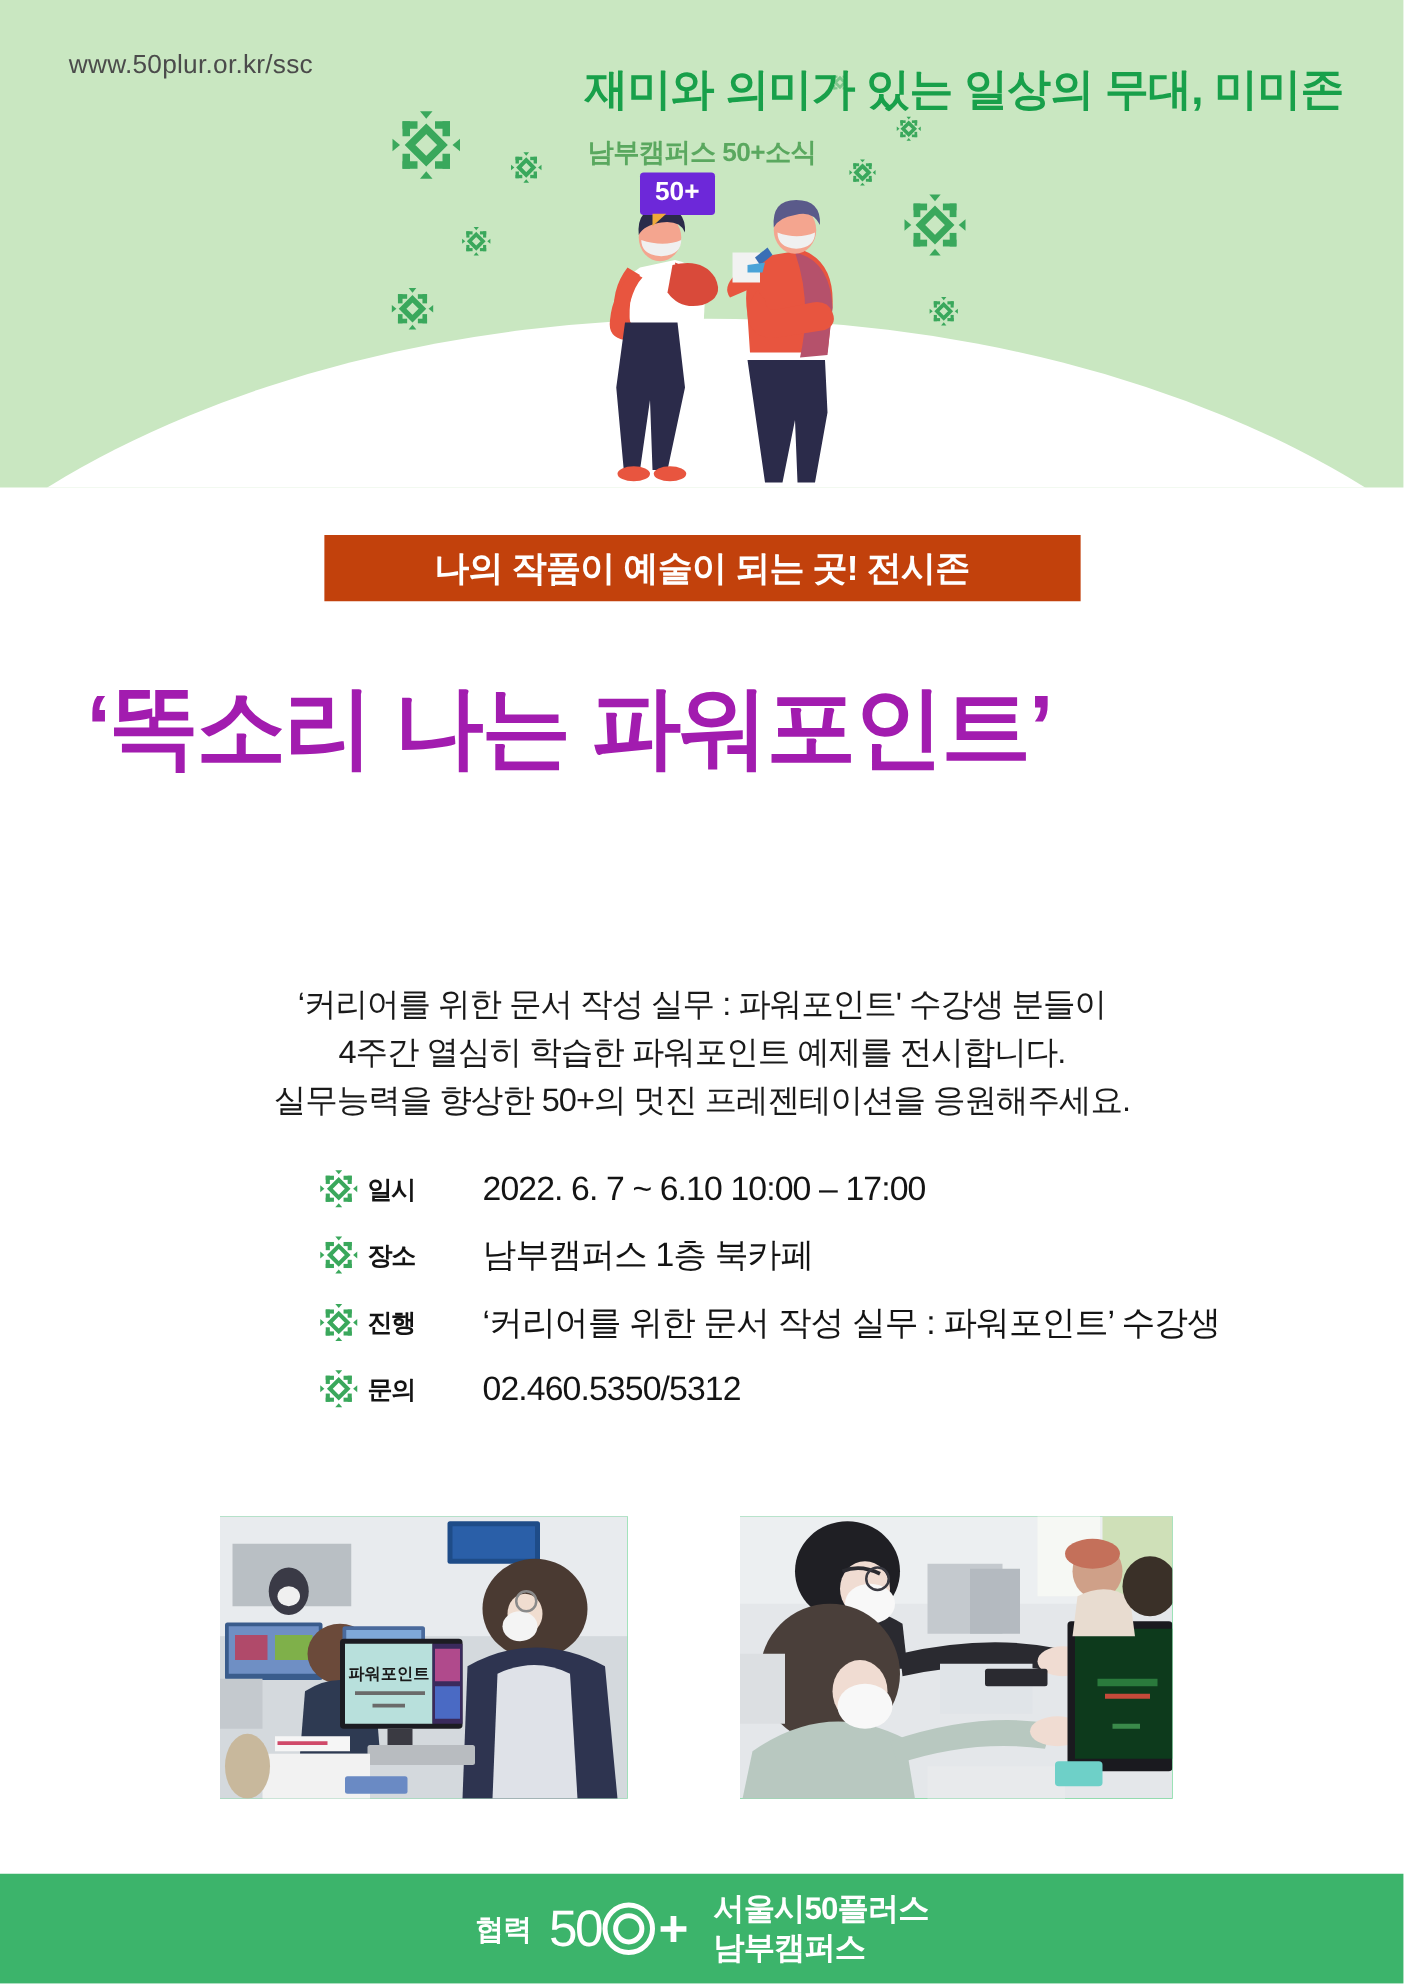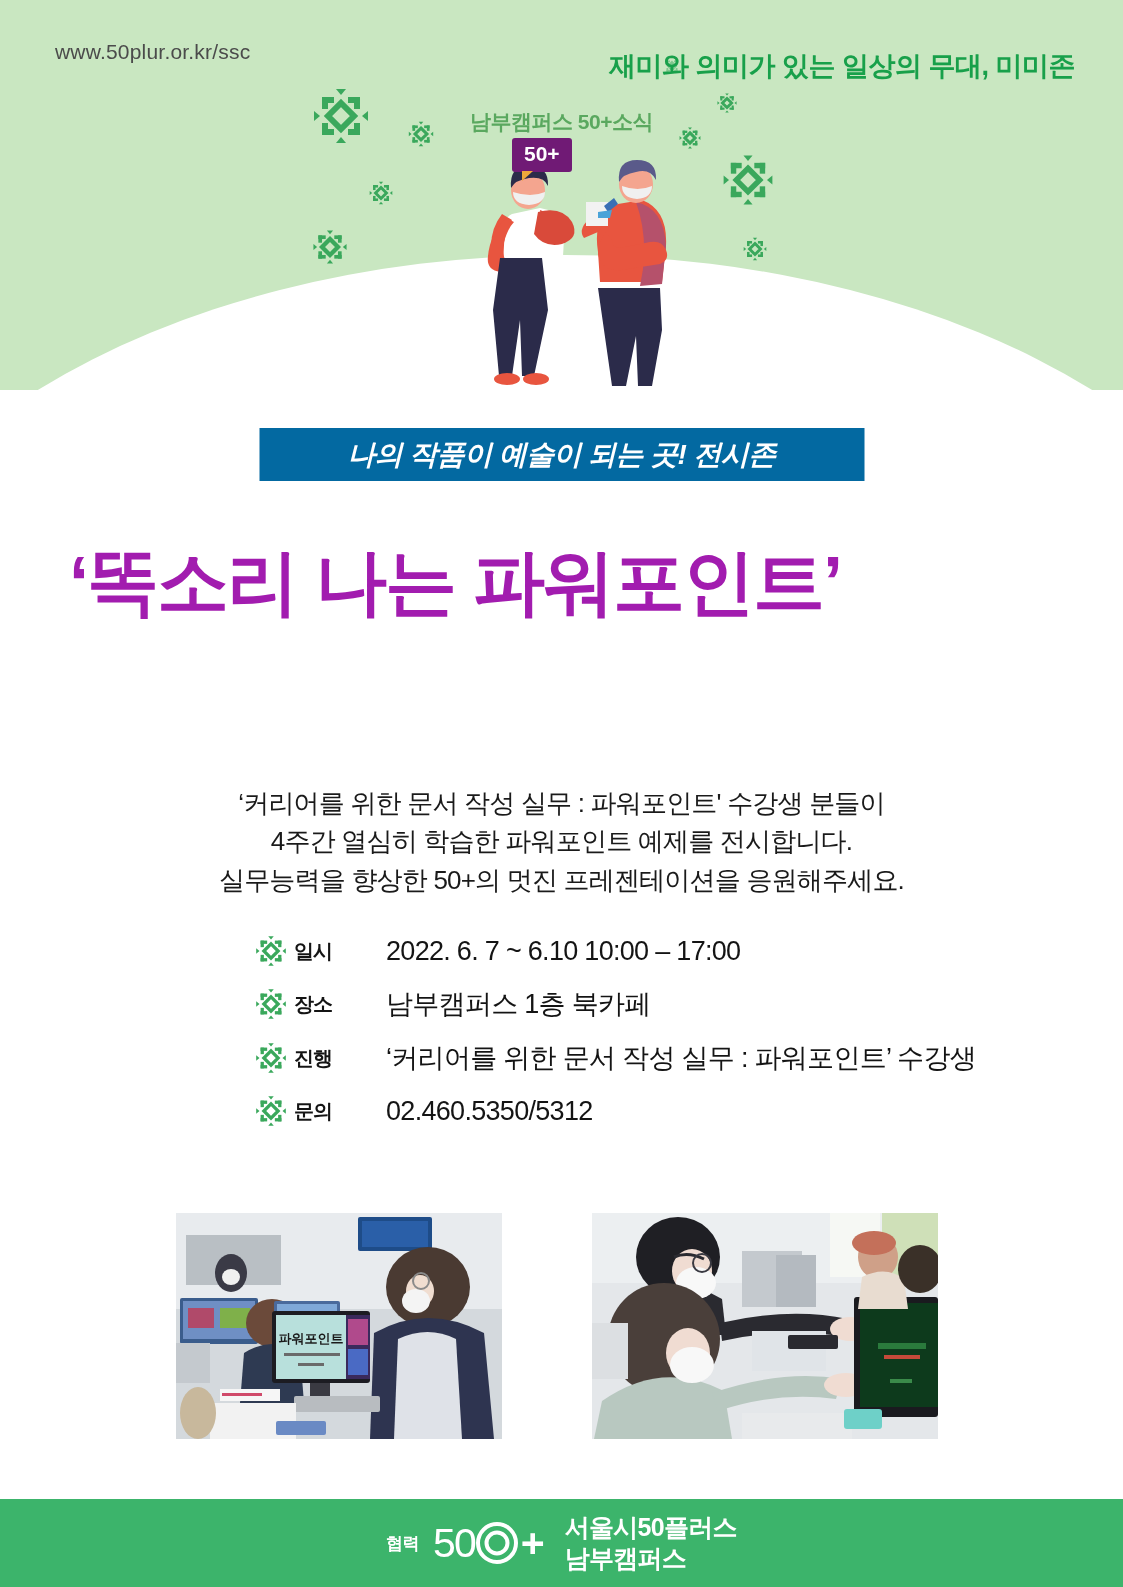--- a/index.html
+++ b/index.html
@@ -30,58 +30,58 @@
     background:#ffffff;
     border-radius:50% 50% 0 0 / 100% 100% 0 0;
   }
   .site-url {
     position:absolute; left:55px; top:40px;
     font-size:21px; color:#4b4b4b; letter-spacing:.2px;
     z-index:5;
   }
   .tagline {
     position:absolute; right:48px; top:48px;
-    font-size:27px; font-weight:bold; color:#18a04a;
+    font-size:35px; font-weight:bold; color:#18a04a;
     letter-spacing:-.5px;
     z-index:5;
   }
   .news-label {
     position:absolute; left:50%; top:108px;
     transform:translateX(-50%);
     font-size:21px; font-weight:bold; color:#5aa85f;
     letter-spacing:-.5px;
     z-index:5;
   }
 
   
   .orn { position:absolute; z-index:2; }
   .orn svg { display:block; }
 
   
   .illus { position:absolute; left:440px; top:140px; width:250px; height:250px; z-index:4; }
   .badge5 {
     position:absolute; left:72px; top:-2px;
-    background:#701a75; color:#ffffff;
+    background:#6d28d9; color:#ffffff;
     font-size:21px; font-weight:bold;
     padding:4px 12px 6px 12px;
     border-radius:3px;
   }
   .badge5::after {
     content:""; position:absolute; left:10px; bottom:-9px;
     border-left:11px solid #efa93b;
     border-bottom:10px solid transparent;
   }
 
   
   .banner {
     position:absolute; left:50%; top:428px;
     transform:translateX(-50%);
     width:605px; height:53px;
-    background:#0369a1;
-    display:flex; align-items:center; justify-content:center;font-style:italic;
+    background:#c2410c;
+    display:flex; align-items:center; justify-content:center;
   }
   .banner-text {
     color:#ffffff; font-size:28px; font-weight:bold;
     letter-spacing:-.6px;
   }
 
   
   .title {
     position:absolute; left:0; top:536px; width:910px;
     text-align:center; color:#a21caf;
@@ -121,21 +121,21 @@
   .photo svg { display:block; width:100%; height:100%; }
 
   
   .footer {
     position:absolute; left:0; bottom:0;
     width:1123px; height:88px;
     background:#3cb46b;
     display:flex; align-items:center; justify-content:center;
   }
   .footer-inner { display:flex; align-items:center; gap:14px; }
-  .coop { color:#ffffff; font-size:17px; font-weight:bold; letter-spacing:-.5px; }
+  .coop { color:#ffffff; font-size:23px; font-weight:bold; letter-spacing:-.5px; }
   .logo50 { display:flex; align-items:center; color:#ffffff; }
   .logo50 .num { font-size:41px; font-weight:normal; letter-spacing:-2px; line-height:1; }
   .logo50 .ring {
     width:42px; height:42px; border:4px solid #ffffff; border-radius:50%;
     position:relative; margin:0 1px;
   }
   .logo50 .ring::before {
     content:""; position:absolute; left:50%; top:50%;
     transform:translate(-50%,-50%);
     width:17px; height:17px; border:4px solid #ffffff; border-radius:50%;

